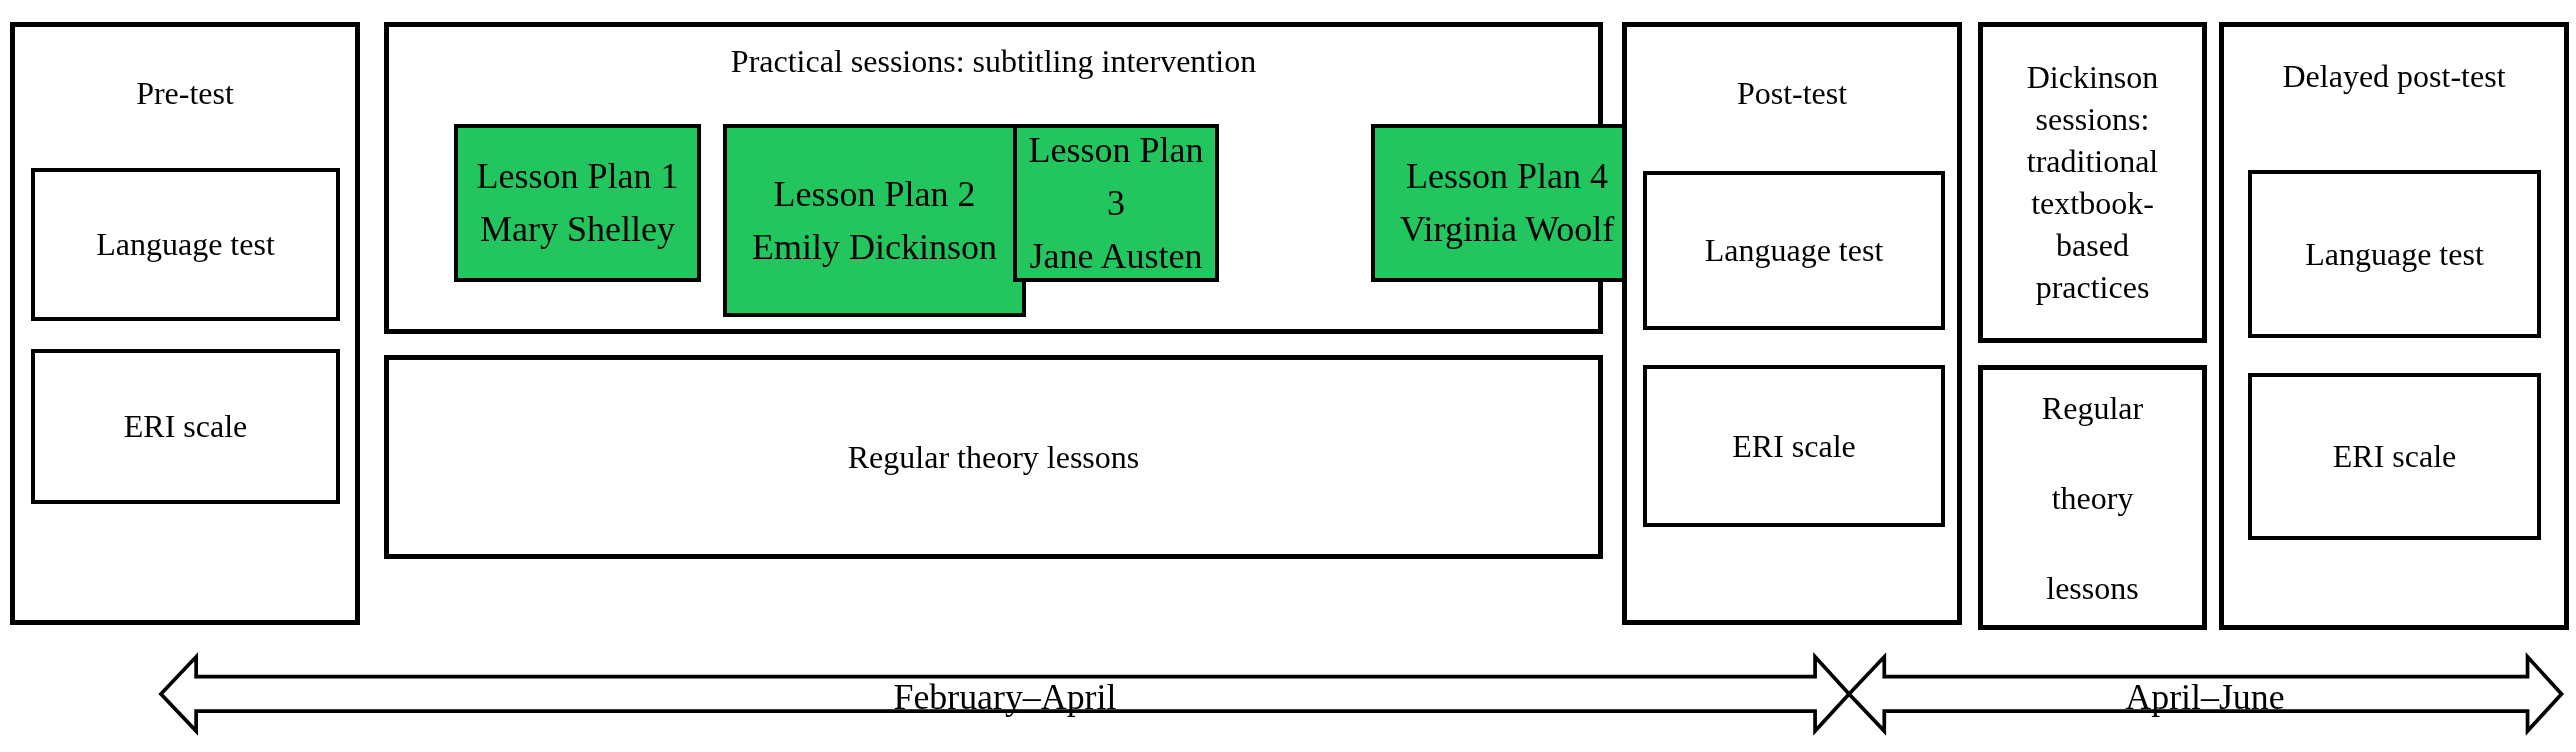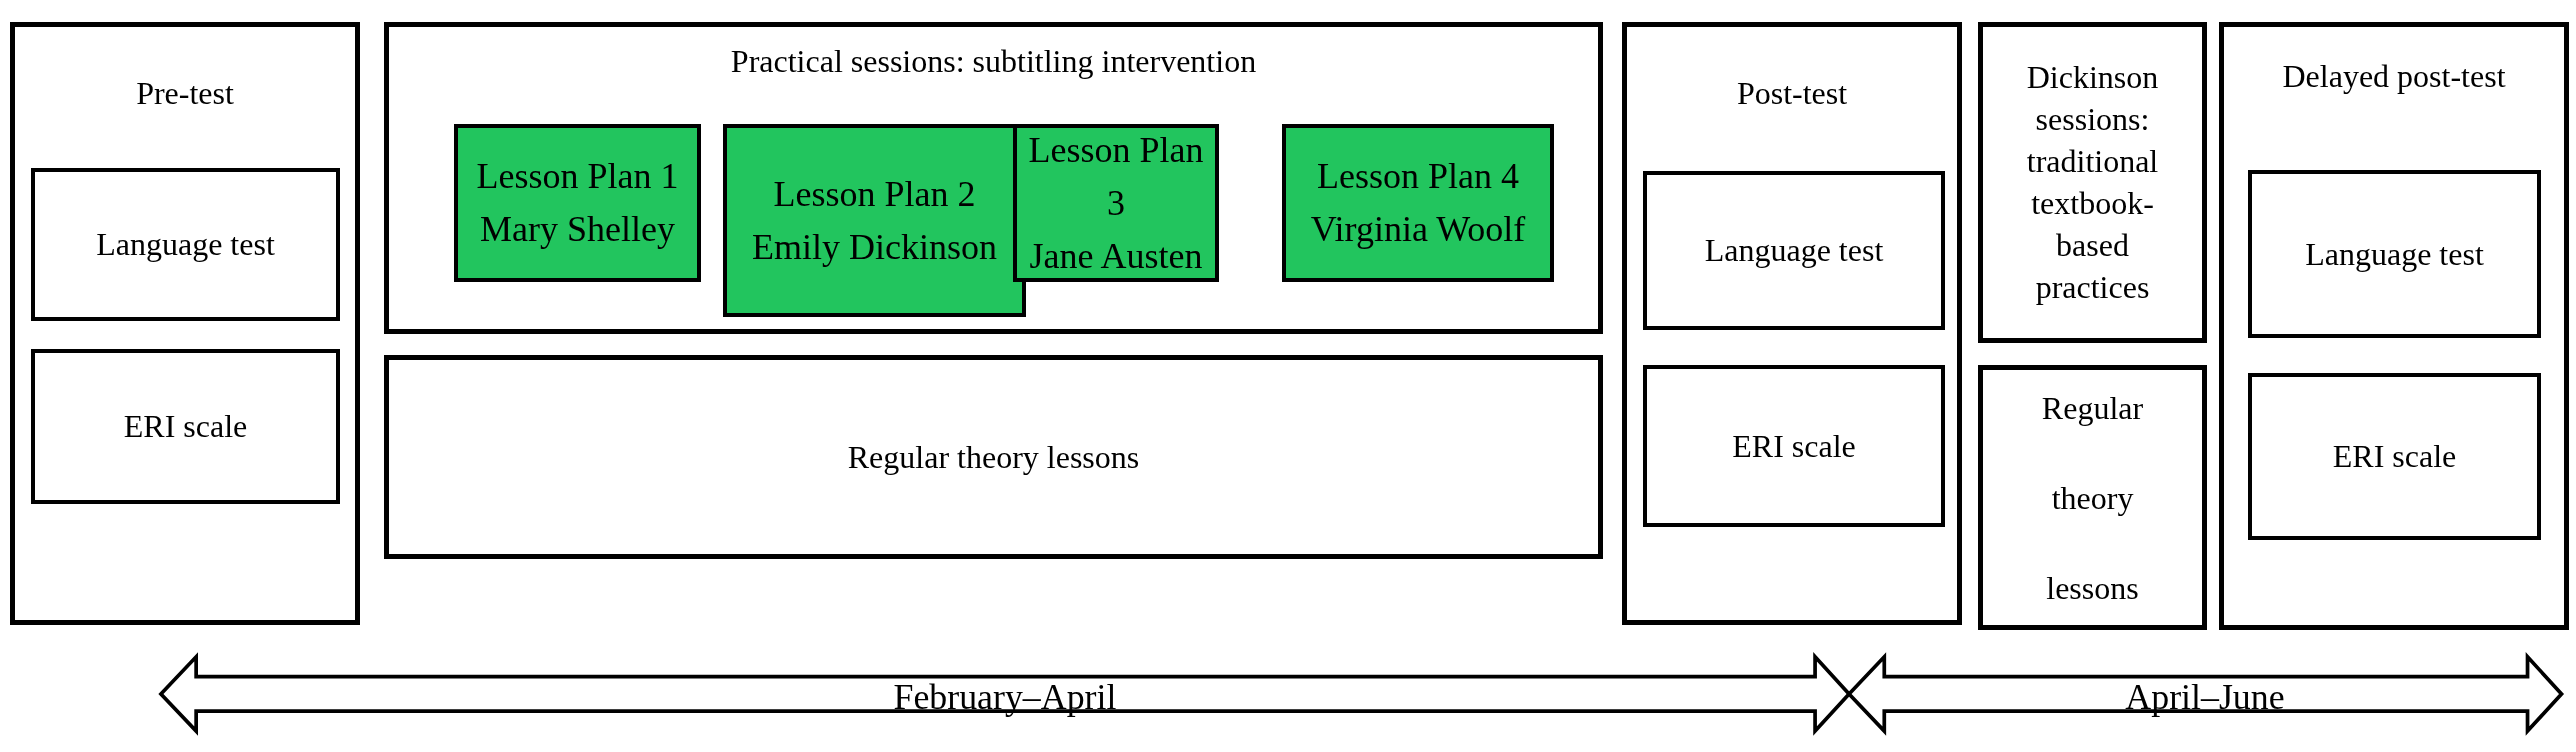--- a/index.html
+++ b/index.html
@@ -99,21 +99,21 @@
     <div>Mary Shelley</div>
   </div>
   <div class="lp" style="left:723px; top:124px; width:303px; height:193px;">
     <div>Lesson Plan 2</div>
     <div>Emily Dickinson</div>
   </div>
   <div class="lp" style="left:1013px; top:124px; width:206px; height:158px;">
     <div>Lesson Plan 3</div>
     <div>Jane Austen</div>
   </div>
-  <div class="lp" style="left:1282px; top:124px; width:272px; height:158px;">
+  <div class="lp" style="left:1371px; top:124px; width:272px; height:158px;">
     <div>Lesson Plan 4</div>
     <div>Virginia Woolf</div>
   </div>
 
   <div class="bigcell single-line" style="left:384px; top:355px; width:1219px; height:204px;">
     <span>Regular theory lessons</span>
   </div>
 
   <div class="obox" style="left:1622px; top:21.6px; width:340px; height:603px;">
     <div class="btitle mt-tall">Post-test</div>

